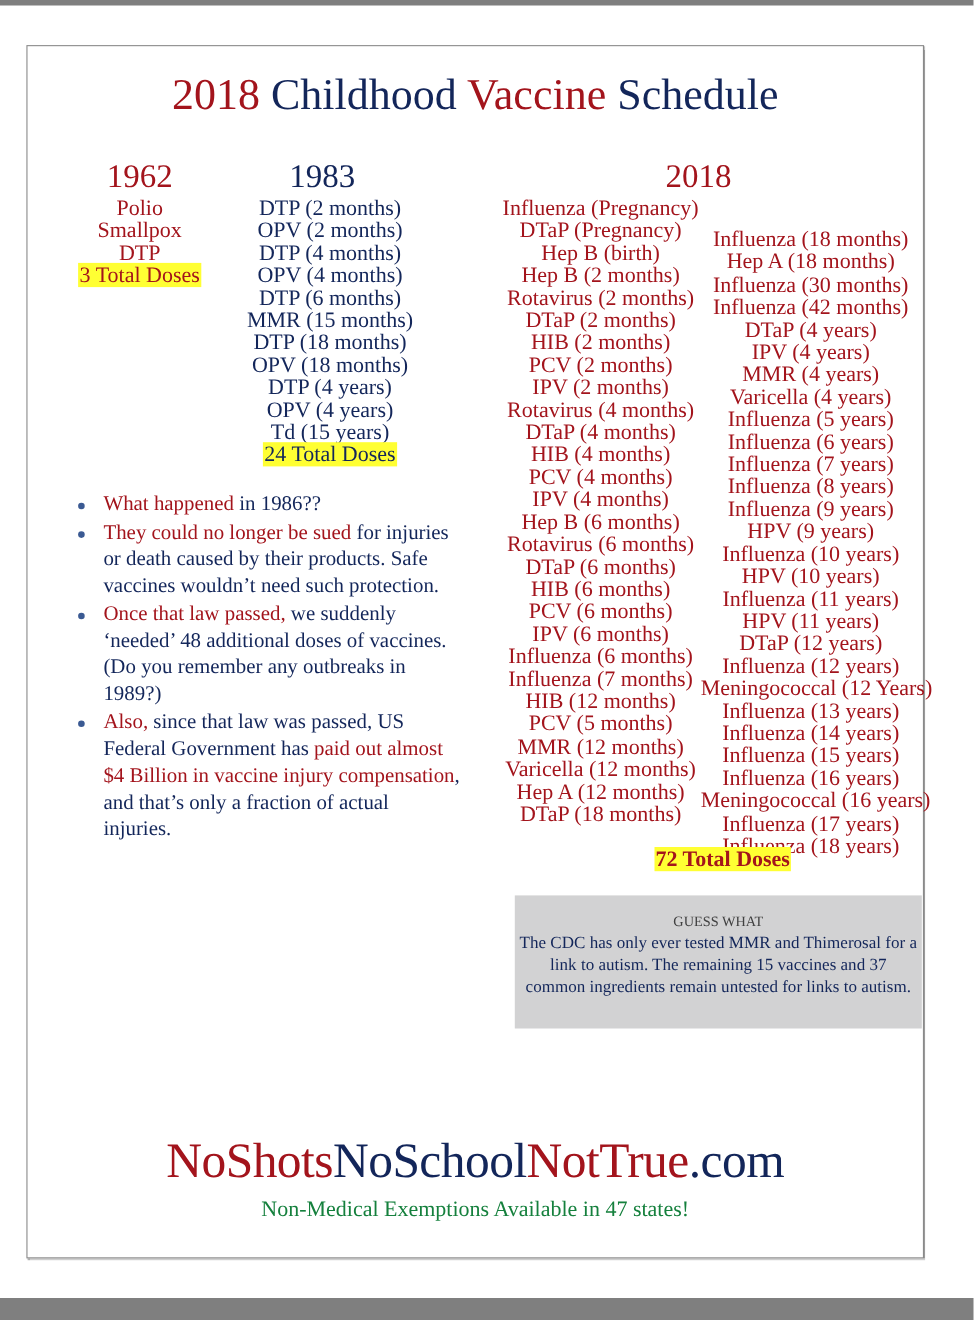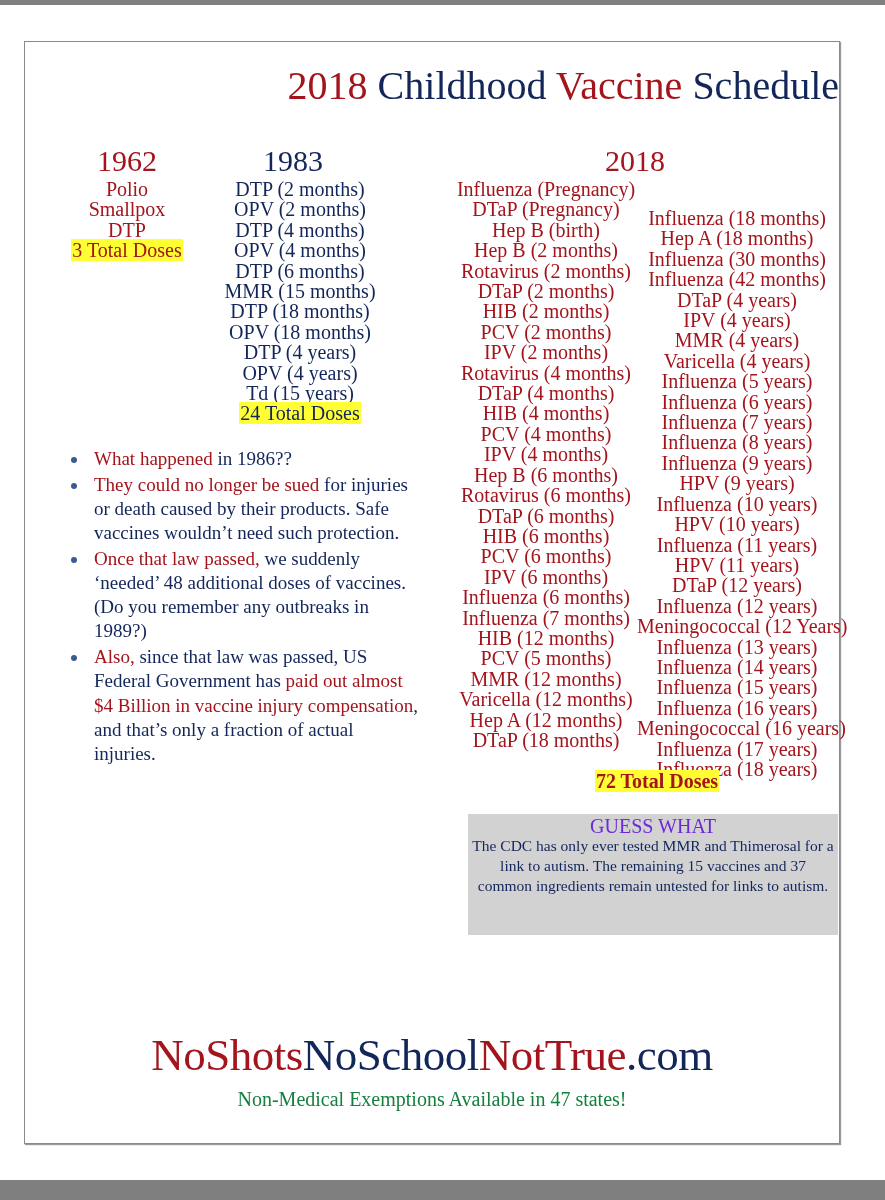--- a/index.html
+++ b/index.html
@@ -4,32 +4,32 @@
 <style>
   html, body { margin:0; padding:0; }
   body { width:885px; height:1200px; background:#ffffff; position:relative; overflow:hidden;
          font-family:"Liberation Serif", "DejaVu Serif", serif; }
   .topbar { position:absolute; left:0; top:0; width:885px; height:5px; background:#7f7f7f; }
   .bottombar { position:absolute; left:0; top:1180px; width:885px; height:20px; background:#7f7f7f; }
   .page { position:absolute; left:24px; top:41px; width:814px; height:1101px;
           border:1px solid #8a8a8a; box-shadow:1px 1px 1px #9a9a9a; background:#fff; }
   .red { color:#a3141c; }
   .navy { color:#13265a; }
-  .title { position:absolute; left:0; top:20px; width:100%; text-align:right; font-size:40px; line-height:48px; }
+  .title { position:absolute; left:0; top:20px; width:100%; text-align:center; font-size:40px; line-height:48px; }
   .yearhead { position:absolute; font-size:30px; line-height:34px; text-align:center; }
   .col { position:absolute; text-align:center; font-size:20px; line-height:20.4px; }
   .col div { white-space:nowrap; }
   .hl { background:#ffff33; padding:0 1px; }
   .bullets { position:absolute; left:44px; top:405px; width:350px; margin:0; padding:0; list-style:none;
              font-size:19px; line-height:24.2px; color:#13265a; }
   .bullets li { position:relative; padding-left:25px; margin-bottom:1.5px; }
   .bullets li .dot { position:absolute; left:2px; top:10px; width:6px; height:6px; border-radius:50%; background:#3b5a93; }
   .guess { position:absolute; left:443px; top:772px; width:370px; height:121px; background:#d2d2d3;
            text-align:center; font-size:15.5px; line-height:20px; color:#13265a; }
-  .guess .gh { color:#6d28d9; font-size:20px; margin-top:2px; }
+  .guess .gh { color:#404040; font-size:13px; margin-top:14px; }
   .site { position:absolute; left:0; top:988px; width:100%; text-align:center; font-size:45px; line-height:50px; letter-spacing:-0.5px; }
   .tagline { position:absolute; left:0; top:1045px; width:100%; text-align:center; font-size:20px; line-height:24px; color:#15803d; }
 </style>
 </head>
 <body>
 
 <div class="topbar"></div>
 
 <div class="page">
 

